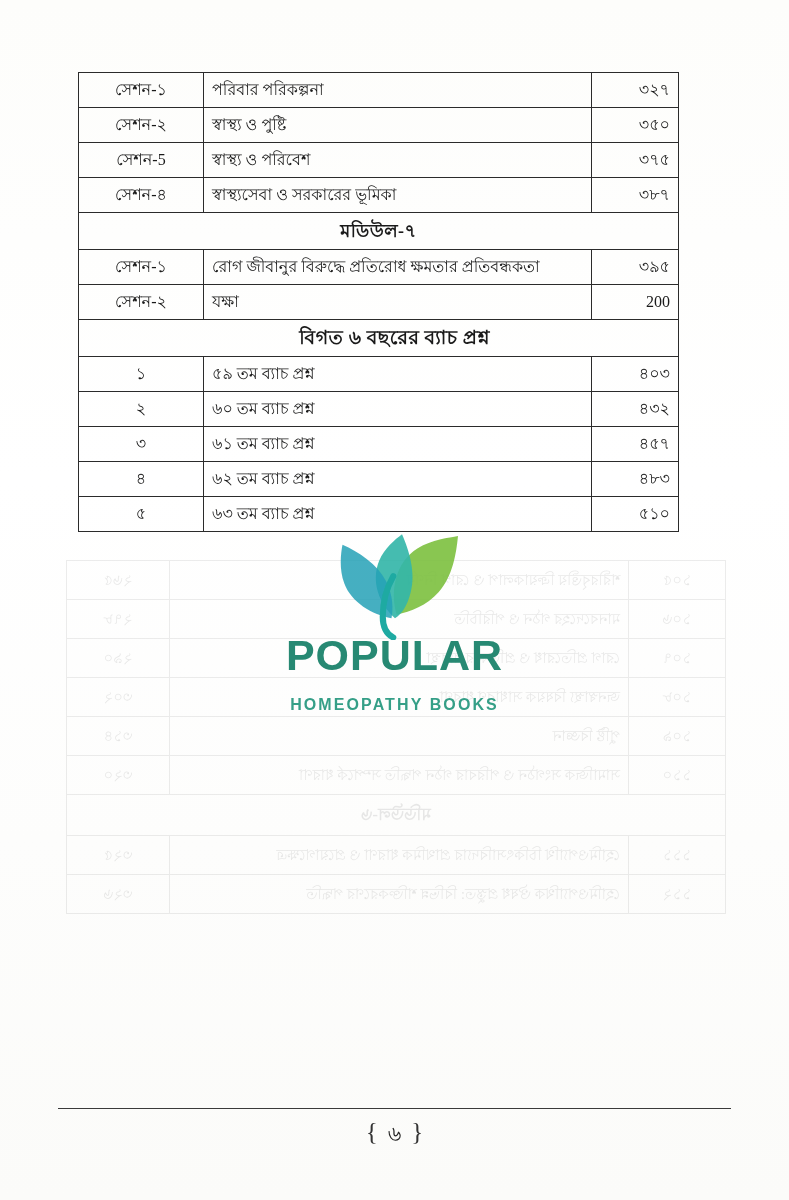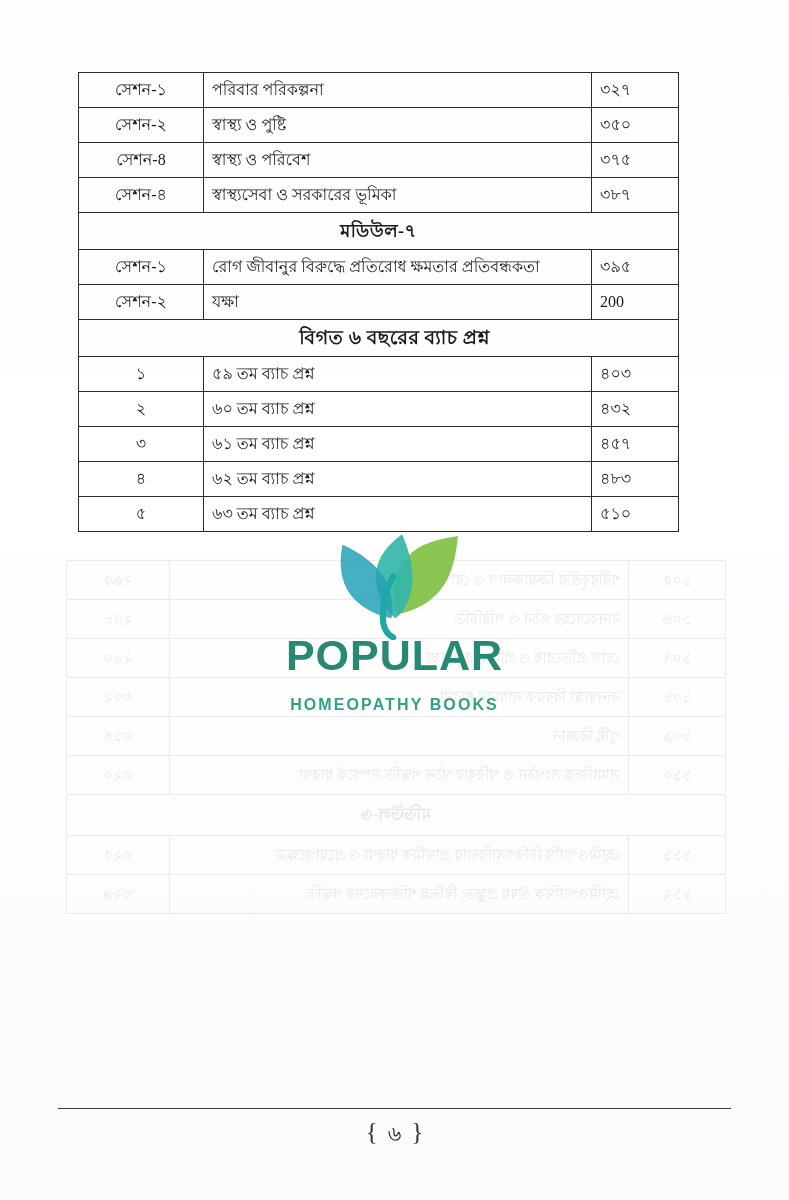--- a/index.html
+++ b/index.html
@@ -46,21 +46,21 @@
     width: 108px;
     text-align: center;
     white-space: nowrap;
   }
   td.col-title {
     text-align: left;
     padding-left: 10px;
   }
   td.col-page {
     width: 70px;
-    text-align: left;
+    text-align: right;
     white-space: nowrap;
   }
   tr.section-head td {
     text-align: center;
     font-weight: bold;
     font-size: 18px;
     letter-spacing: 0.5px;
     padding: 6px 4px;
     margin-left: 20px;
   }
@@ -222,21 +222,21 @@
           <td class="col-page">৩২৭</td>
         </tr>
 
         <tr>
           <td class="col-no">সেশন-২</td>
           <td class="col-title">স্বাস্থ্য ও পুষ্টি</td>
           <td class="col-page">৩৫০</td>
         </tr>
 
         <tr>
-          <td class="col-no">সেশন-8</td>
+          <td class="col-no">সেশন-5</td>
           <td class="col-title">স্বাস্থ্য ও পরিবেশ</td>
           <td class="col-page">৩৭৫</td>
         </tr>
 
         <tr>
           <td class="col-no">সেশন-৪</td>
           <td class="col-title">স্বাস্থ্যসেবা ও সরকারের ভূমিকা</td>
           <td class="col-page">৩৮৭</td>
         </tr>
 

